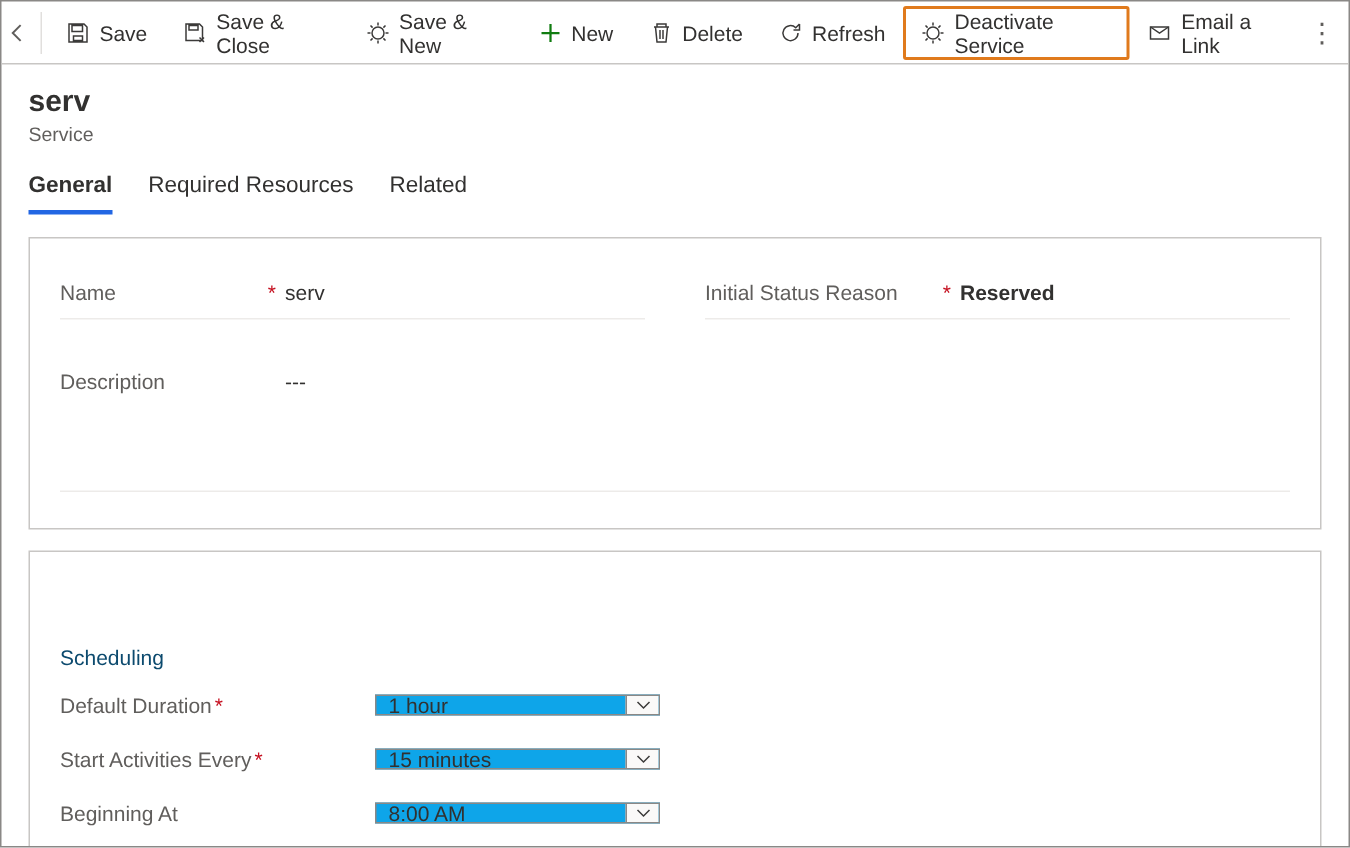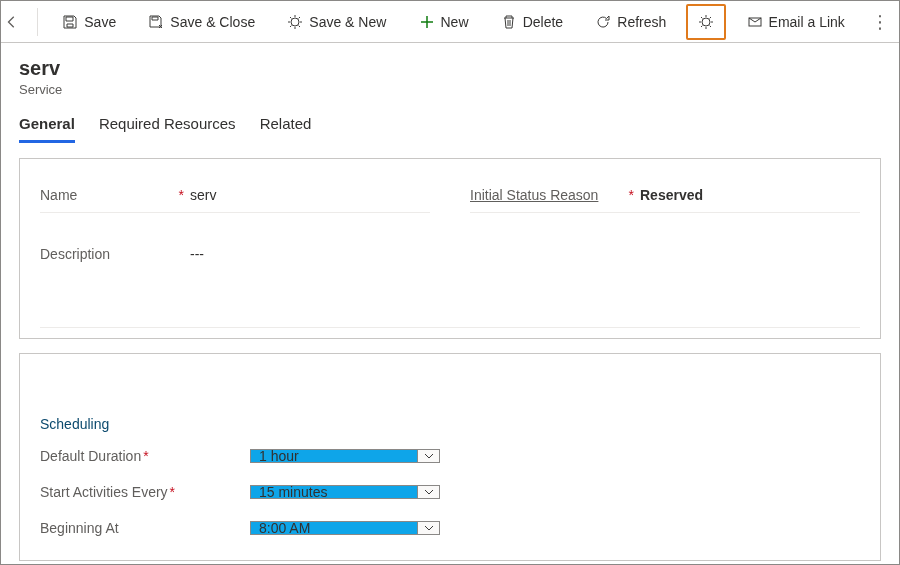--- a/index.html
+++ b/index.html
@@ -238,20 +238,21 @@
     <span>Refresh</span>
   </div>
 
   <div class="tbtn highlight">
     <span class="icon">
       <svg viewBox="0 0 16 16" width="16" height="16">
           <circle cx="8" cy="8" r="4" fill="none" stroke="#3b3a39"></circle>
           <path d="M8 1v2M8 13v2M1 8h2M13 8h2M3 3l1.4 1.4M11.6 11.6L13 13M13 3l-1.4 1.4M4.4 11.6L3 13" stroke="#3b3a39"></path>
         </svg>
     </span>
+    <span>Deactivate Service</span>
   </div>
 
   <div class="tbtn">
     <span class="icon">
       <svg viewBox="0 0 16 16" width="16" height="16">
           <rect x="2" y="4" width="12" height="8" fill="none" stroke="#3b3a39"></rect>
           <path d="M2 4l6 4 6-4" fill="none" stroke="#3b3a39"></path>
         </svg>
     </span>
     <span>Email a Link</span>
@@ -264,33 +265,33 @@
   <div class="record-title">serv</div>
   <div class="record-subtitle">Service</div>
 </div>
 
 <div class="tabs">
   <div class="tab active">General</div>
   <div class="tab">Required Resources</div>
   <div class="tab">Related</div>
 </div>
 
-<div class="section" style="padding-bottom:10px;">
+<div class="section" style="padding-bottom:24px;">
   <div class="field-grid">
     <div class="field-col">
       <div class="field-row">
         <div class="field-label">
           <span>Name</span><span class="req">*</span>
         </div>
         <div class="field-value">serv</div>
       </div>
     </div>
     <div class="field-col">
       <div class="field-row">
-        <div class="field-label" style="width:170px;text-decoration:underline;">
+        <div class="field-label" style="width:170px;">
           <span>Initial Status Reason</span><span class="req">*</span>
         </div>
         <div class="field-value bold">Reserved</div>
       </div>
     </div>
   </div>
   <div class="desc-block">
     <div class="field-label">Description</div>
     <div class="field-value">---</div>
   </div>

